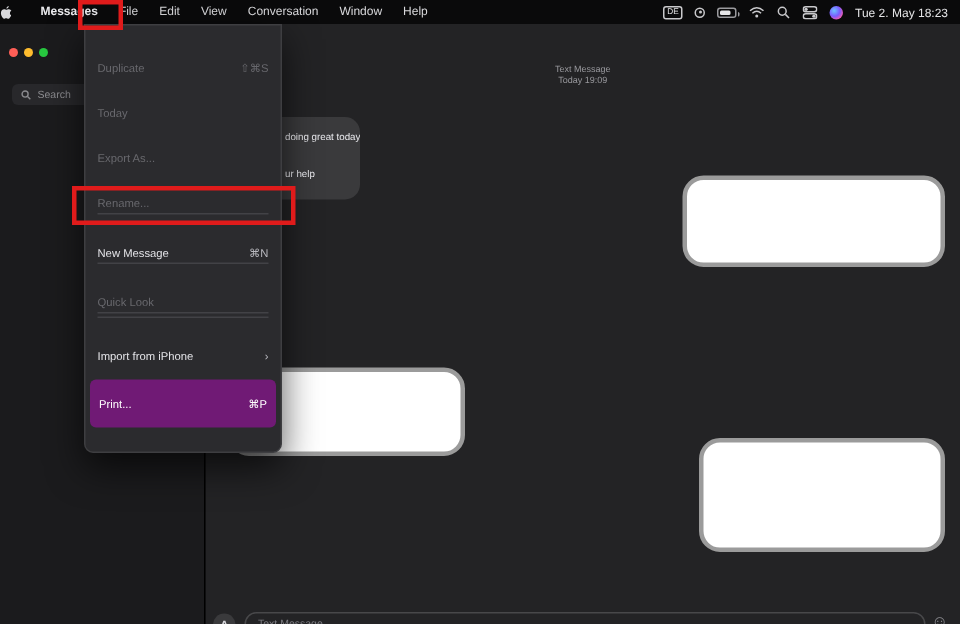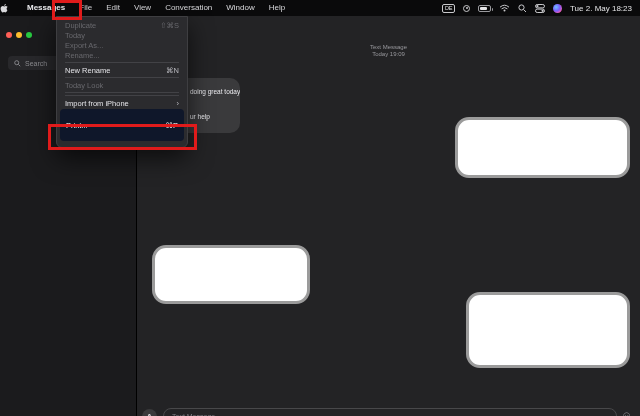--- a/index.html
+++ b/index.html
@@ -55,25 +55,25 @@
   .composer{position:absolute;left:163px;top:392px;width:454px;height:16px;border:1px solid #48484a;
     border-radius:8px;display:flex;align-items:center;padding:0 8px;color:#7b7b80;font-size:7px;z-index:3;}
   .emoji-btn{position:absolute;left:620px;top:393px;width:13px;height:13px;color:#8e8e93;font-size:11px;
     line-height:13px;text-align:center;z-index:3;}
 
   
   .menu-panel{position:absolute;left:56px;top:16px;width:132px;background:#2b2b2e;
     border:1px solid #3e3e41;border-radius:0 0 6px 6px;box-shadow:0 10px 24px rgba(0,0,0,.65);
     padding:3px 0 5px 0;z-index:50;}
   .mi{display:flex;align-items:center;justify-content:space-between;height:10px;padding:0 8px;
-    font-size:7.5px;color:#e3e3e7;white-space:nowrap;}
+    font-size:7.5px;color:#e3e3e7;white-space:nowrap;margin-top:20px;}
   .mi .sc{color:#b9b9bf;margin-left:8px;}
   .mi.dis,.mi.dis .sc{color:#68686d;}
   .msep{height:1px;background:#424246;margin:2px 8px;}
-  .mi.hl{background:#0f172a;border-radius:4px;margin:1px 3px;height:13px;padding:16px 6px;color:#fff;}
+  .mi.hl{background:#701a75;border-radius:4px;margin:11px 3px;height:13px;padding:16px 6px;color:#fff;}
   .mi.hl .sc{color:#fff;}
 
   
   .anno{position:absolute;border:3px solid #e01b1b;z-index:60;background:transparent;}
   .anno.file{left:52px;top:0px;width:30px;height:20px;}
   .anno.print{left:48px;top:124px;width:149px;height:26px;}
 
   svg{display:block;}
 </style>
 </head>
@@ -177,26 +177,26 @@
       <span>Today</span>
     </div>
     <div class="mi dis">
       <span>Export As...</span>
     </div>
     <div class="mi dis">
       <span>Rename...</span>
     </div>
     <div class="msep"></div>
     <div class="mi">
-      <span>New Rename</span>
+      <span>New Message</span>
         <span class="sc">⌘N</span>
     </div>
     <div class="msep"></div>
     <div class="mi dis">
-      <span>Today Look</span>
+      <span>Quick Look</span>
     </div>
     <div class="msep"></div>
     <div class="msep"></div>
     <div class="mi">
       <span>Import from iPhone</span>
         <span class="sc">›</span>
     </div>
     <div class="mi hl">
       <span>Print...</span>
         <span class="sc">⌘P</span>

